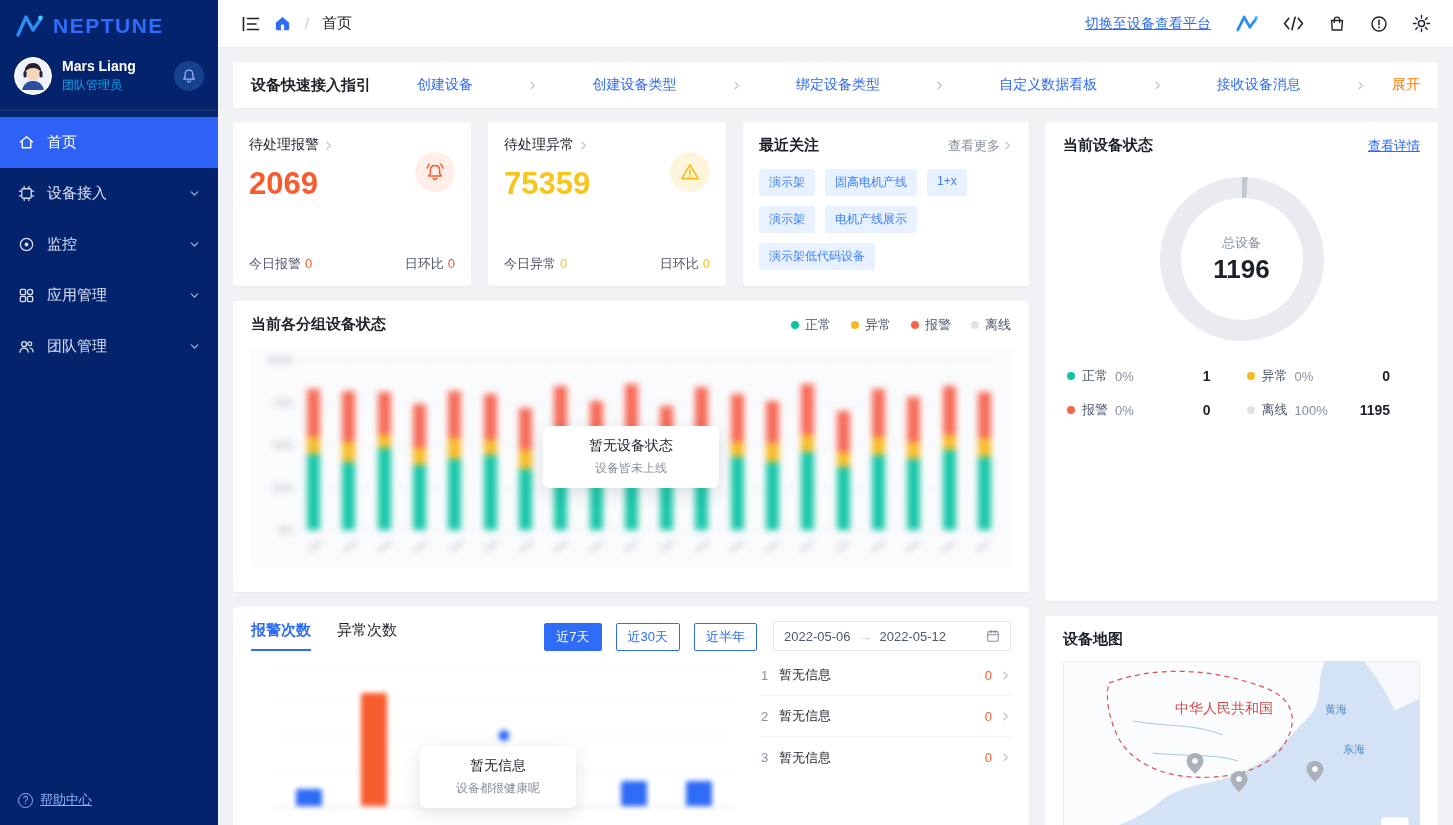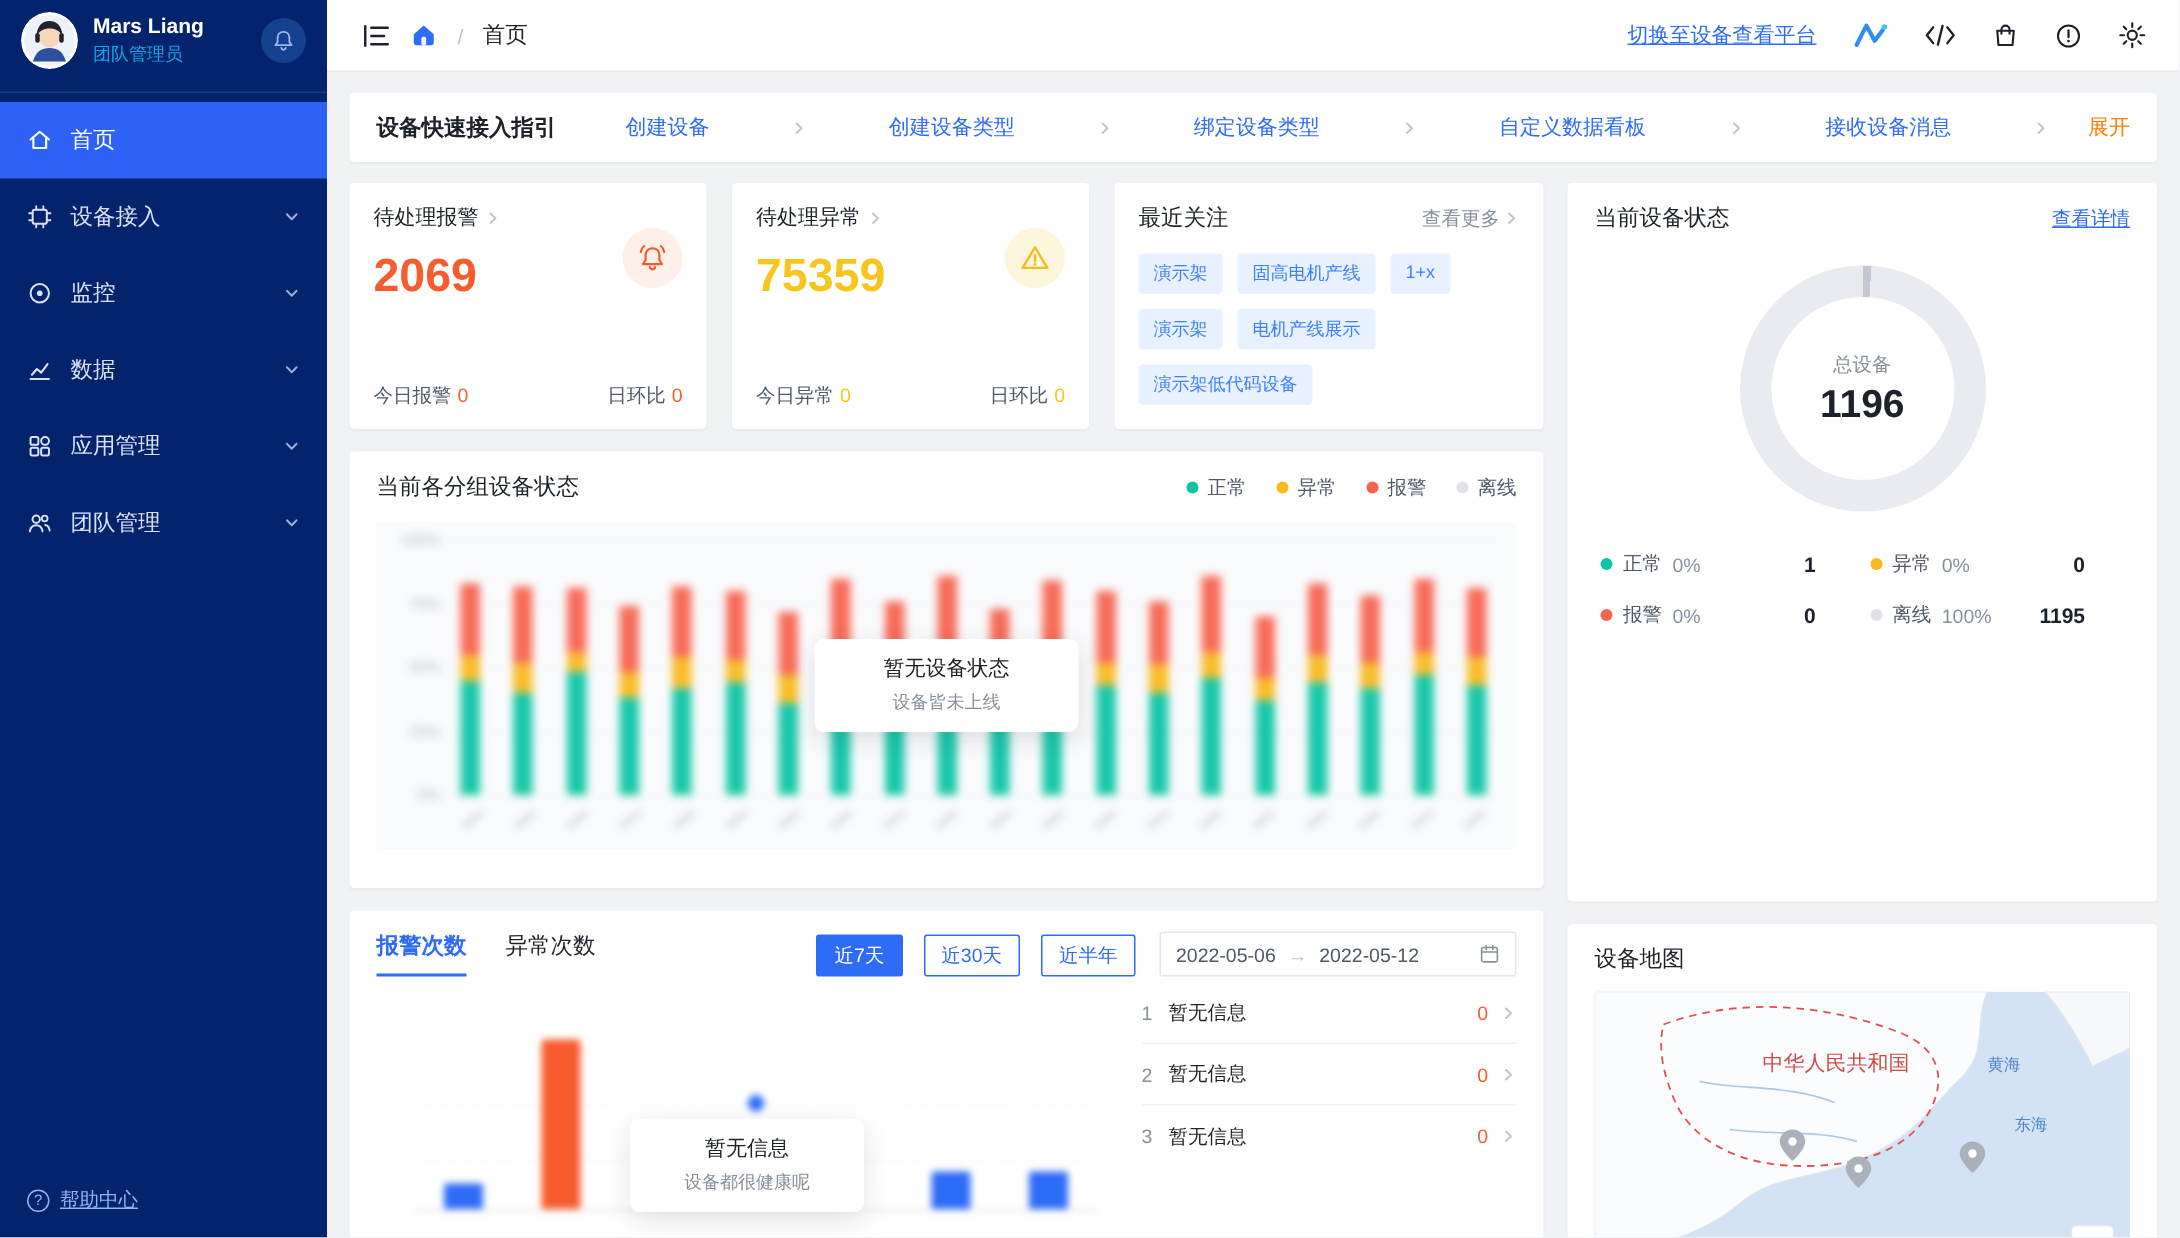--- a/index.html
+++ b/index.html
@@ -54,21 +54,21 @@
 .stat-value{font-size:31px;font-weight:bold;margin-top:12px}
 .stat-value.orange,.stat-foot .orange{color:#F75C2F}
 .stat-value.yellow,.stat-foot .yellow{color:#F8C51C}
 .stat-icon{position:absolute;right:16px;top:30px;width:40px;height:40px;border-radius:50%;display:flex;align-items:center;justify-content:center}
 .stat-icon.red{background:#FFEFE8}
 .stat-icon.yel{background:#FDF6DD}
 .stat-foot{position:absolute;left:16px;right:16px;bottom:13px;display:flex;justify-content:space-between;font-size:13px;color:#4E5969}
 .stat-foot b{font-weight:normal;margin-left:4px}
 .recent-card{flex:1;height:164px;padding:14px 16px}
 .recent-head{display:flex;align-items:center}
-.sec-title{font-size:15px;font-weight:normal}
+.sec-title{font-size:15px;font-weight:bold}
 .recent-more{margin-left:auto;color:#86909C;font-size:13px;display:flex;align-items:center;gap:2px;cursor:pointer}
 .tag-wrap{display:flex;flex-wrap:wrap;gap:10px;margin-top:14px}
 .tag{background:#E8F1FF;color:#3D7FFF;font-size:12px;padding:5px 10px;border-radius:3px;cursor:pointer}
 
 .status-card{padding:14px 18px;height:479px;margin-bottom:15px}
 .sec-head{display:flex;align-items:center}
 .link{color:#2E6BF6;font-size:13px;text-decoration:underline;cursor:pointer}
 .status-link{margin-left:auto}
 .donut-wrap{display:flex;justify-content:center;margin-top:22px}
 .donut{width:164px;height:164px;border-radius:50%;background:conic-gradient(#C2C7D1 0 4deg,#E9EBF0 4deg 360deg);position:relative}
@@ -138,20 +138,29 @@
 .map-card{padding:14px 18px;height:256px}
 .map-box{margin-top:12px;position:relative;height:196px;border-radius:2px;overflow:hidden;cursor:grab}
 .map-box svg{display:block}
 </style>
 </head>
 <body>
 
 <div class="app">
 
   <aside class="sidebar">
+    <div class="logo-row">
+      <span style="display:flex">
+        <svg width="30" height="26" viewBox="0 0 30 26" fill="none">
+            <path d="M4 22 12 4l7 13L26 7" stroke="#2F8CF2" stroke-width="3.4" stroke-linecap="round" stroke-linejoin="round"></path>
+            <circle cx="26.5" cy="5" r="2.4" fill="#38C8F5"></circle>
+          </svg>
+      </span>
+      <span class="logo-text">NEPTUNE</span>
+    </div>
     <div class="user-row">
       <span class="avatar">
         <svg width="38" height="38" viewBox="0 0 38 38">
             <circle cx="19" cy="19" r="18" fill="#EDF1FA" stroke="#fff" stroke-width="2"></circle>
             <path d="M8 33c2-7 6-9 11-9s9 2 11 9" fill="#2E4E9E"></path>
             <circle cx="19" cy="16.5" r="7" fill="#F6D7BC"></circle>
             <path d="M10.5 16c0-7 4-10 8.5-10s8.5 3 8.5 10c-2-3.5-4.5-5-8.5-5s-6.5 1.5-8.5 5z" fill="#23232E"></path>
             <rect x="9.5" y="14" width="3" height="6.5" rx="1.5" fill="#23232E"></rect>
             <rect x="25.5" y="14" width="3" height="6.5" rx="1.5" fill="#23232E"></rect>
           </svg>
@@ -193,34 +202,20 @@
           </span>
         </div>
         <div class="nav-item">
           <span class="nicon">
             <svg width="17" height="17" viewBox="0 0 18 18" fill="none">
               <circle cx="9" cy="9" r="6.5" stroke="currentColor" stroke-width="1.4"></circle>
               <circle cx="9" cy="9" r="2" fill="currentColor"></circle>
             </svg>
           </span>
           <span class="nlabel">监控</span>
-          <span class="nchev">
-            <svg width="11" height="11" viewBox="0 0 12 12" fill="none">
-              <path d="M2.5 4.2 6 7.8l3.5-3.6" stroke="currentColor" stroke-width="1.4" stroke-linecap="round" stroke-linejoin="round"></path>
-            </svg>
-          </span>
-        </div>
-        <div class="nav-item">
-          <span class="nicon">
-            <svg width="17" height="17" viewBox="0 0 18 18" fill="none">
-              <path d="M2.5 15.5h13" stroke="currentColor" stroke-width="1.4" stroke-linecap="round"></path>
-              <path d="M3.5 12.5 7 8.5l3 2.5 4.5-6" stroke="currentColor" stroke-width="1.5" stroke-linecap="round" stroke-linejoin="round"></path>
-            </svg>
-          </span>
-          <span class="nlabel">数据</span>
           <span class="nchev">
             <svg width="11" height="11" viewBox="0 0 12 12" fill="none">
               <path d="M2.5 4.2 6 7.8l3.5-3.6" stroke="currentColor" stroke-width="1.4" stroke-linecap="round" stroke-linejoin="round"></path>
             </svg>
           </span>
         </div>
         <div class="nav-item">
           <span class="nicon">
             <svg width="17" height="17" viewBox="0 0 18 18" fill="none">
               <rect x="2.5" y="2.5" width="5.5" height="5.5" rx="1.2" stroke="currentColor" stroke-width="1.4"></rect>

